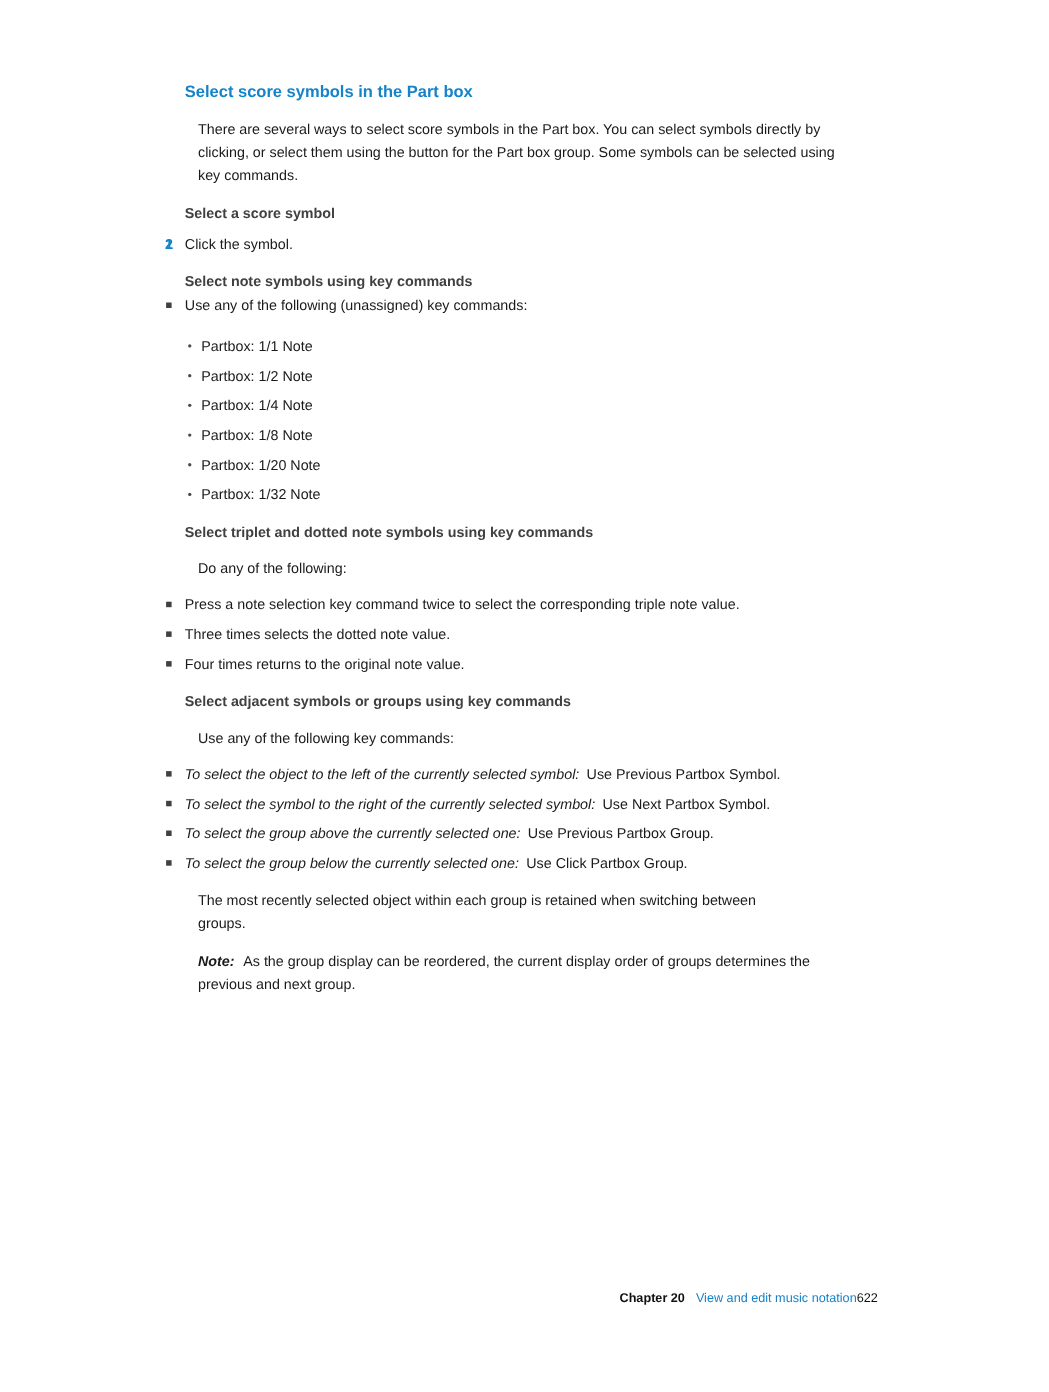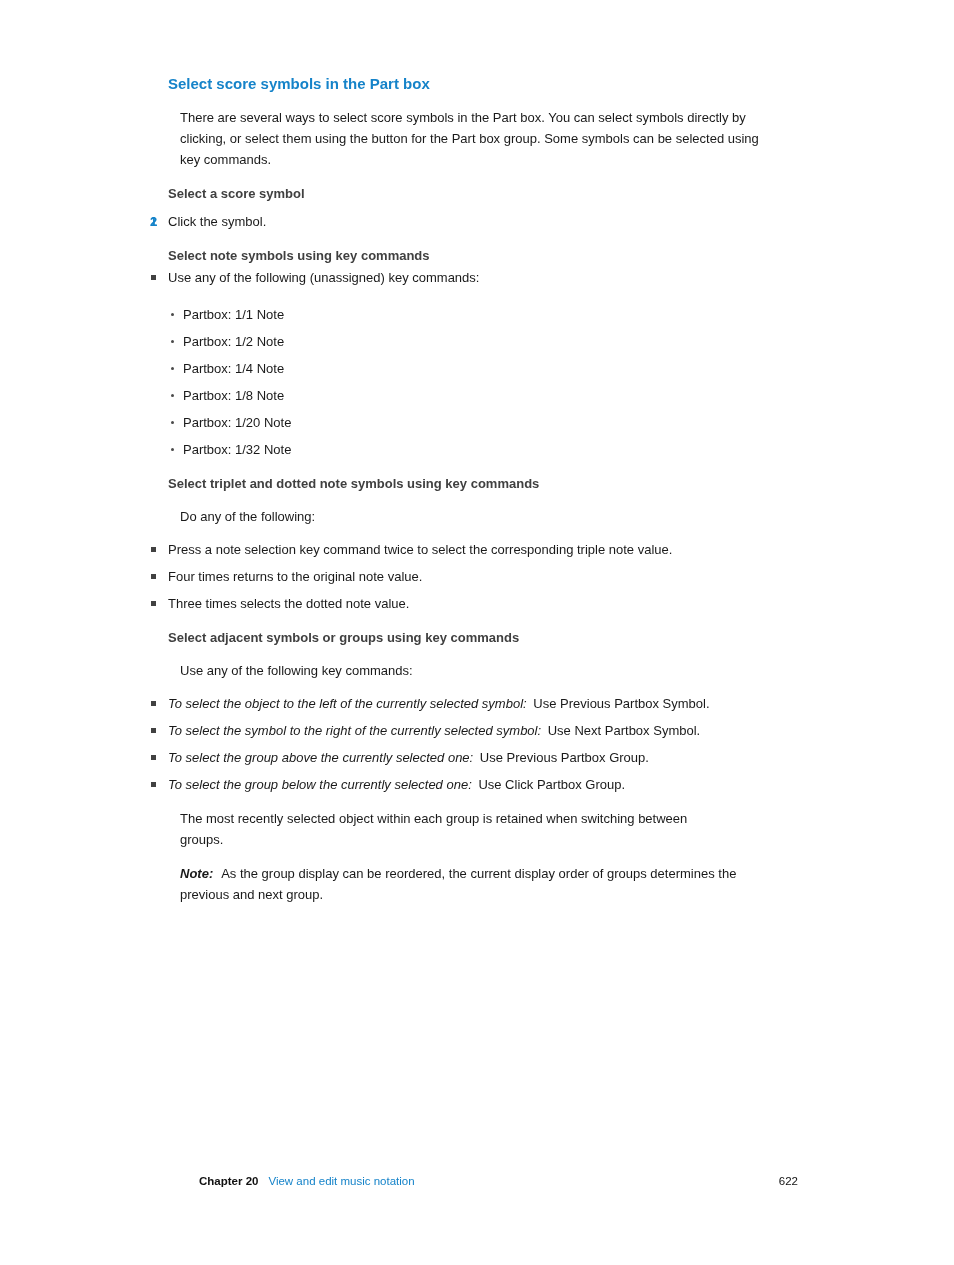--- a/index.html
+++ b/index.html
@@ -72,21 +72,21 @@
   }
   .italic { font-style: italic; margin-right: 3px; }
   .note-label { font-weight: bold; font-style: italic; margin-right: 5px; }
 
   .footer {
     position: absolute;
     left: 168px;
     right: 156px;
     top: 1174px;
     display: flex;
-    justify-content: space-between;
+    justify-content: flex-end;
     align-items: baseline;
     font-size: 11.5px;
     line-height: 15px;
     margin-left: 31px;
   }
   .footer-left { display: flex; gap: 10px; align-items: baseline; }
   .chapter { font-weight: bold; color: #111111; }
   .chapter-link { color: #1583c9; text-decoration: none; cursor: pointer; }
   .page-num { color: #111111; }
 </style>
@@ -146,25 +146,25 @@
 
   <h2>Select triplet and dotted note symbols using key commands</h2>
   <p>Do any of the following:</p>
   <ul>
     <li>
       <span class="sq"></span>
       <span>Press a note selection key command twice to select the corresponding triple note value.</span>
     </li>
     <li>
       <span class="sq"></span>
+      <span>Three times selects the dotted note value.</span>
+    </li>
+    <li>
+      <span class="sq"></span>
       <span>Four times returns to the original note value.</span>
-    </li>
-    <li>
-      <span class="sq"></span>
-      <span>Three times selects the dotted note value.</span>
     </li>
   </ul>
 
   <h2>Select adjacent symbols or groups using key commands</h2>
   <p>Use any of the following key commands:</p>
   <ul>
     <li>
       <span class="sq"></span>
       <span class="italic">To select the object to the left of the currently selected symbol:</span>
       <span>Use Previous Partbox Symbol.</span>

